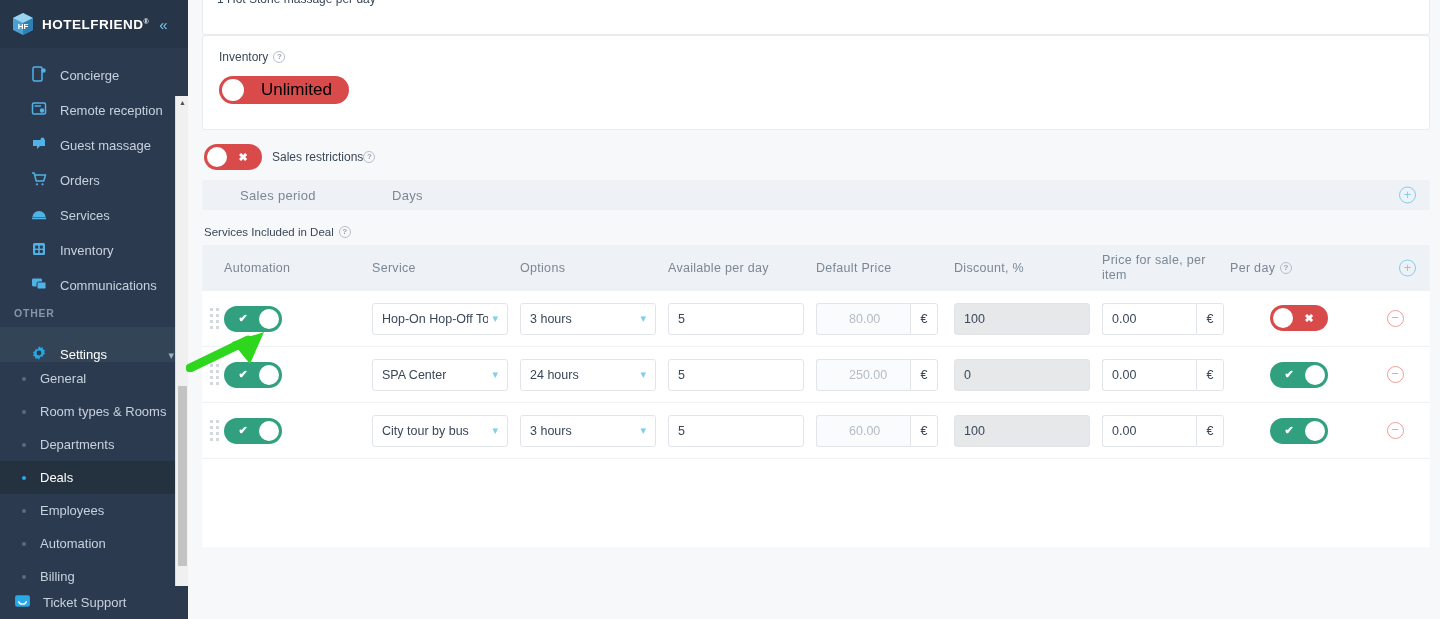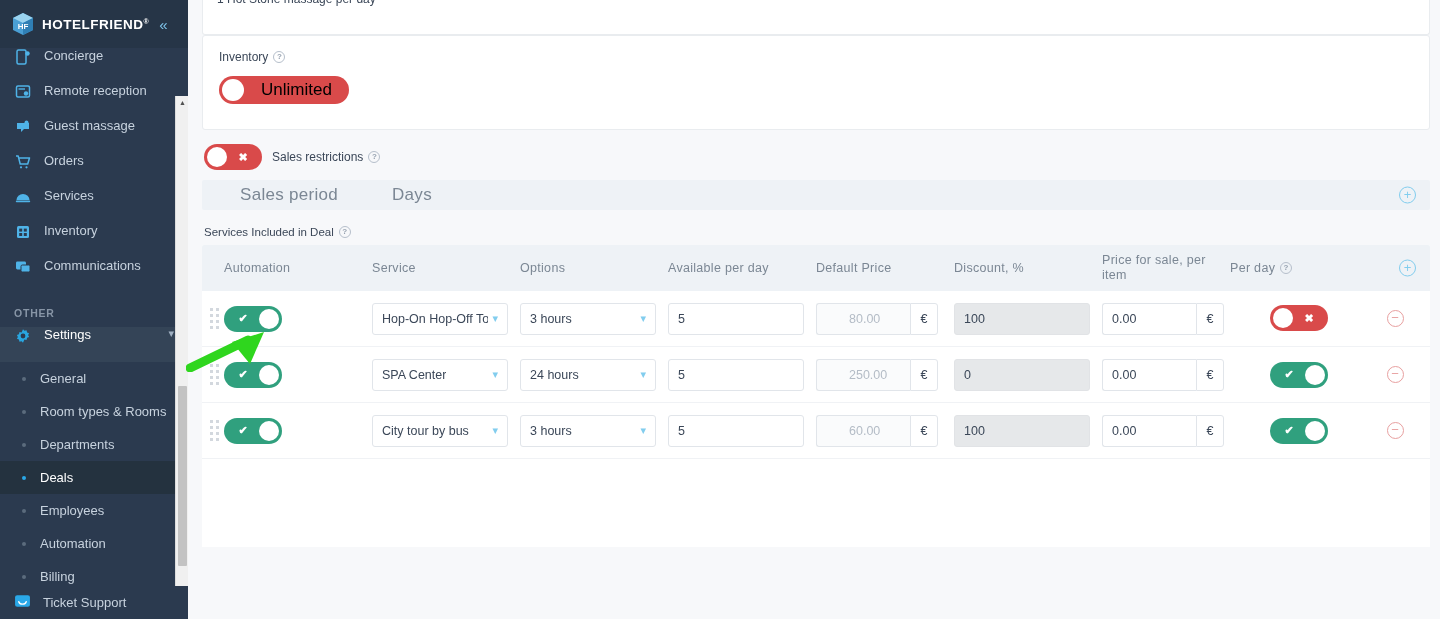--- a/index.html
+++ b/index.html
@@ -37,23 +37,23 @@
   }
   .brand sup { font-size: 7px; vertical-align: super; }
   .collapse-icon {
     color: #7fc4ea; font-size: 15px; margin-left: 2px; line-height: 1;
   }
   .sb-scroll {
     height: 571px;
     position: relative;
   }
   .nav-item {
-    display: flex; align-items: flex-start;
+    display: flex; align-items: flex-end;
     height: 35px;
-    padding-left: 14px;
+    padding-left: 30px;
     gap: 12px;
     color: #c7d2de;
     font-size: 13px;
     cursor: pointer;
   }
   .nav-item .ico { width: 18px; height: 18px; flex: 0 0 18px; display:flex; align-items:center; justify-content:center; }
   .nav-item svg { display:block; }
   .nav-group-label {
     color: #8795a6;
     font-size: 10.5px;
@@ -178,32 +178,32 @@
   .toggle.sm .mark {
     flex: 1; text-align: center; color: #fff; font-size: 11px; font-weight: bold;
   }
   .toggle.sm.green .knob { order: 2; }
   .toggle.sm.green .mark { order: 1; }
 
   .sales-row {
     display: flex; align-items: center; gap: 10px;
     margin: 14px 0 10px 2px;
   }
-  .sales-row .lbl { font-size: 12px; color: #3b4758; display:flex; align-items:center; gap:5px;}
+  .sales-row .lbl { font-size: 12px; color: #3b4758; display:flex; align-items:center; }
 
   .subheader-bar {
     background: #eef2f6;
     height: 30px;
     display: flex; align-items: center;
     border-radius: 2px;
     position: relative;
     padding-left: 38px;
   }
   .subheader-bar .th {
-    font-size: 17px; color: #7b8794; letter-spacing: .3px;
+    font-size: 13px; color: #7b8794; letter-spacing: .3px;
   }
   .plus-icon {
     position: absolute; right: 14px; top: 50%; transform: translateY(-50%);
     width: 17px; height: 17px; border-radius: 50%;
     border: 1.4px solid #82cdee; color: #82cdee;
     font-size: 13px; line-height: 14px; text-align: center;
     cursor: pointer;
   }
 
   .svc-label {

